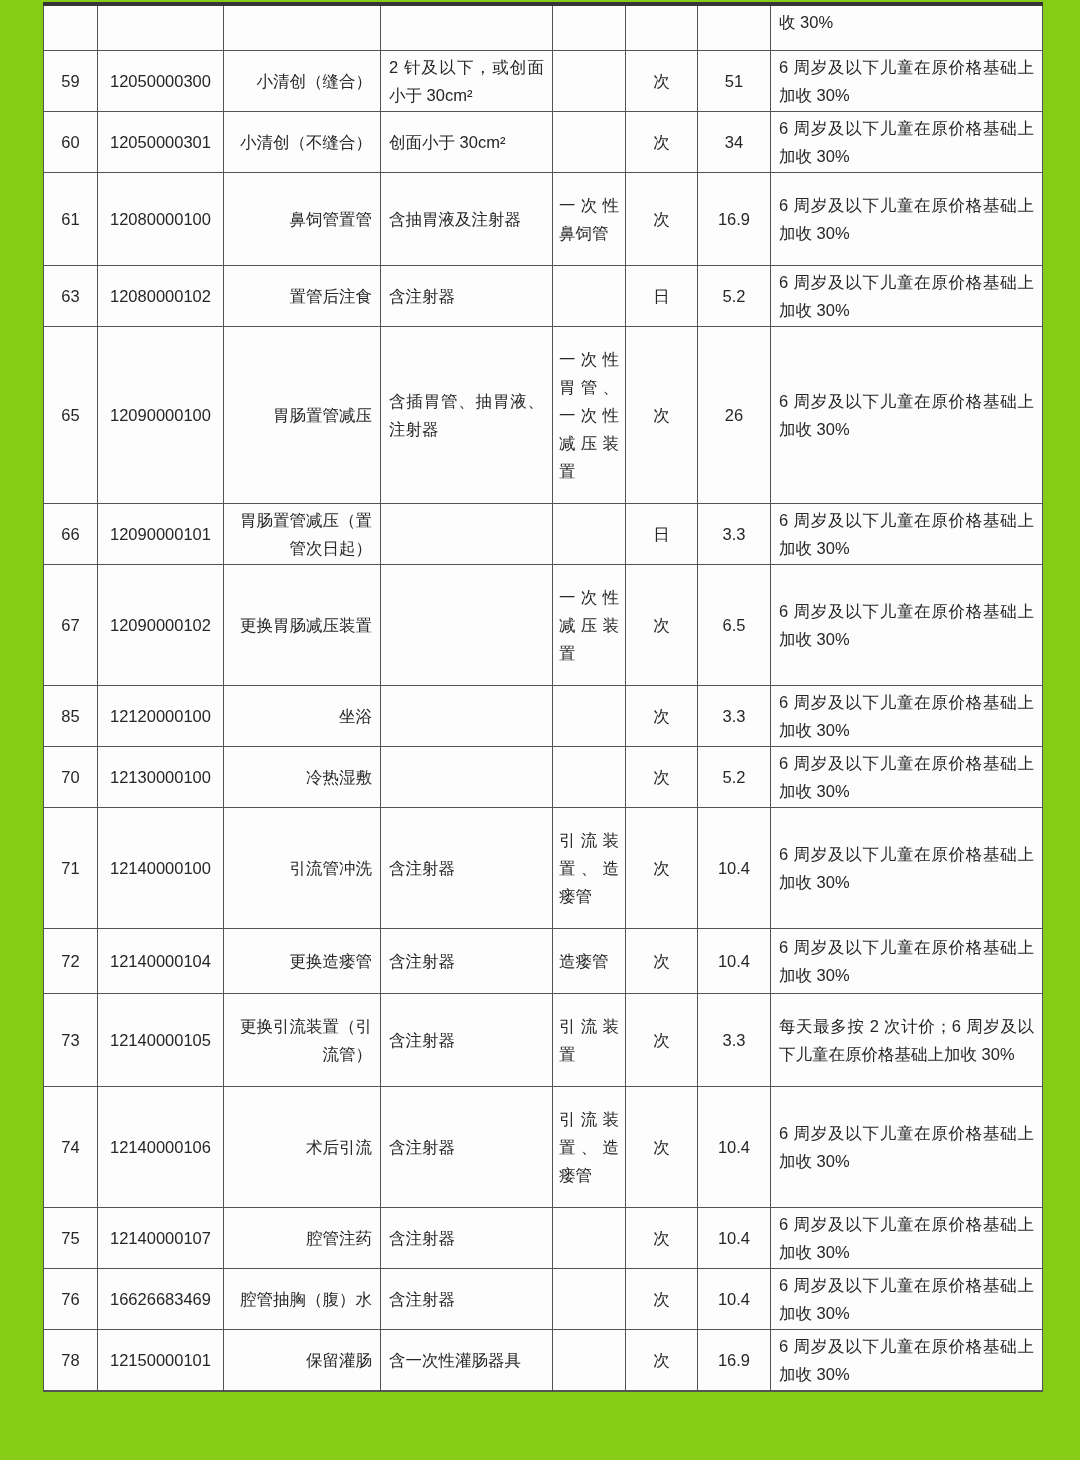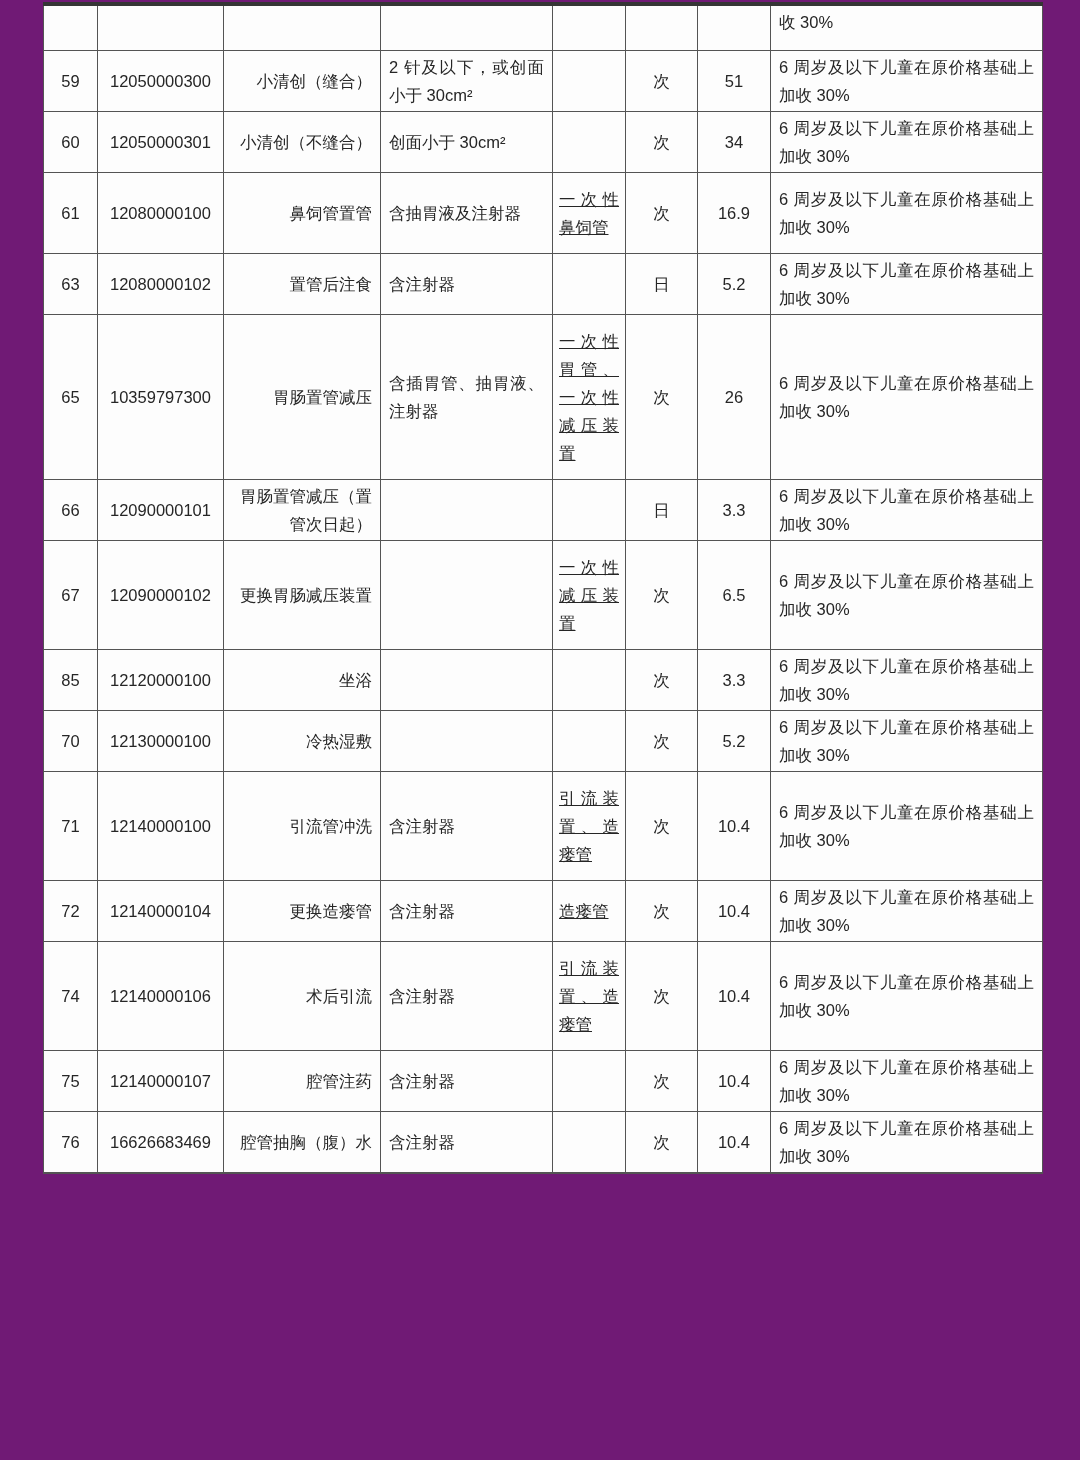--- a/index.html
+++ b/index.html
@@ -6,21 +6,21 @@
   body{
     background:#fcfcfc;
     font-family:"Liberation Sans", sans-serif;
     color:#262626;
     -webkit-font-smoothing:antialiased;
   }
   .page{
     width:1080px;
     height:1460px;
     overflow:hidden;
-    background:#701a75;
+    background:#84cc16;
   }
   table.price-table{
     border-collapse:collapse;
     table-layout:fixed;
     width:999px;
     margin:2px 0 0 43px;
     border-top:4px solid #353535;
     background:#fdfdfd;
   }
   td{
@@ -32,22 +32,21 @@
     word-break:break-all;
     overflow:hidden;
   }
   tr:last-child td{border-bottom-width:2px;}
   td.c{text-align:center;padding:2px 3px;}
   td.l{text-align:right;}
   td.j{text-align:justify;}
   td.jx{
     text-align:justify;
     text-justify:inter-character;
-    padding:12px 6px;
-    text-decoration:underline;
+    padding:18px 6px;
   }
   tr.partial-row{height:46px;}
   tr.partial-row td{vertical-align:top;padding-top:2px;}
 </style>
 </head>
 <body>
 
 <div class="page">
   <table class="price-table">
     <colgroup>
@@ -106,21 +105,21 @@
           <td class="c">12080000102</td>
           <td class="l">置管后注食</td>
           <td class="j">含注射器</td>
           <td class="jx"></td>
           <td class="c">日</td>
           <td class="c">5.2</td>
           <td class="j">6 周岁及以下儿童在原价格基础上加收 30%</td>
         </tr>
         <tr>
           <td class="c">65</td>
-          <td class="c">10359797300</td>
+          <td class="c">12090000100</td>
           <td class="l">胃肠置管减压</td>
           <td class="j">含插胃管、抽胃液、注射器</td>
           <td class="jx">一次性胃管、一次性减压装置</td>
           <td class="c">次</td>
           <td class="c">26</td>
           <td class="j">6 周岁及以下儿童在原价格基础上加收 30%</td>
         </tr>
         <tr>
           <td class="c">66</td>
           <td class="c">12090000101</td>
@@ -175,20 +174,30 @@
           <td class="c">72</td>
           <td class="c">12140000104</td>
           <td class="l">更换造瘘管</td>
           <td class="j">含注射器</td>
           <td class="jx">造瘘管</td>
           <td class="c">次</td>
           <td class="c">10.4</td>
           <td class="j">6 周岁及以下儿童在原价格基础上加收 30%</td>
         </tr>
         <tr>
+          <td class="c">73</td>
+          <td class="c">12140000105</td>
+          <td class="l">更换引流装置（引流管）</td>
+          <td class="j">含注射器</td>
+          <td class="jx">引流装置</td>
+          <td class="c">次</td>
+          <td class="c">3.3</td>
+          <td class="j">每天最多按 2 次计价；6 周岁及以下儿童在原价格基础上加收 30%</td>
+        </tr>
+        <tr>
           <td class="c">74</td>
           <td class="c">12140000106</td>
           <td class="l">术后引流</td>
           <td class="j">含注射器</td>
           <td class="jx">引流装置、造瘘管</td>
           <td class="c">次</td>
           <td class="c">10.4</td>
           <td class="j">6 周岁及以下儿童在原价格基础上加收 30%</td>
         </tr>
         <tr>
@@ -202,17 +211,27 @@
           <td class="j">6 周岁及以下儿童在原价格基础上加收 30%</td>
         </tr>
         <tr>
           <td class="c">76</td>
           <td class="c">16626683469</td>
           <td class="l">腔管抽胸（腹）水</td>
           <td class="j">含注射器</td>
           <td class="jx"></td>
           <td class="c">次</td>
           <td class="c">10.4</td>
+          <td class="j">6 周岁及以下儿童在原价格基础上加收 30%</td>
+        </tr>
+        <tr>
+          <td class="c">78</td>
+          <td class="c">12150000101</td>
+          <td class="l">保留灌肠</td>
+          <td class="j">含一次性灌肠器具</td>
+          <td class="jx"></td>
+          <td class="c">次</td>
+          <td class="c">16.9</td>
           <td class="j">6 周岁及以下儿童在原价格基础上加收 30%</td>
         </tr>
       </tbody>
   </table>
 </div>
 
 </body></html>

